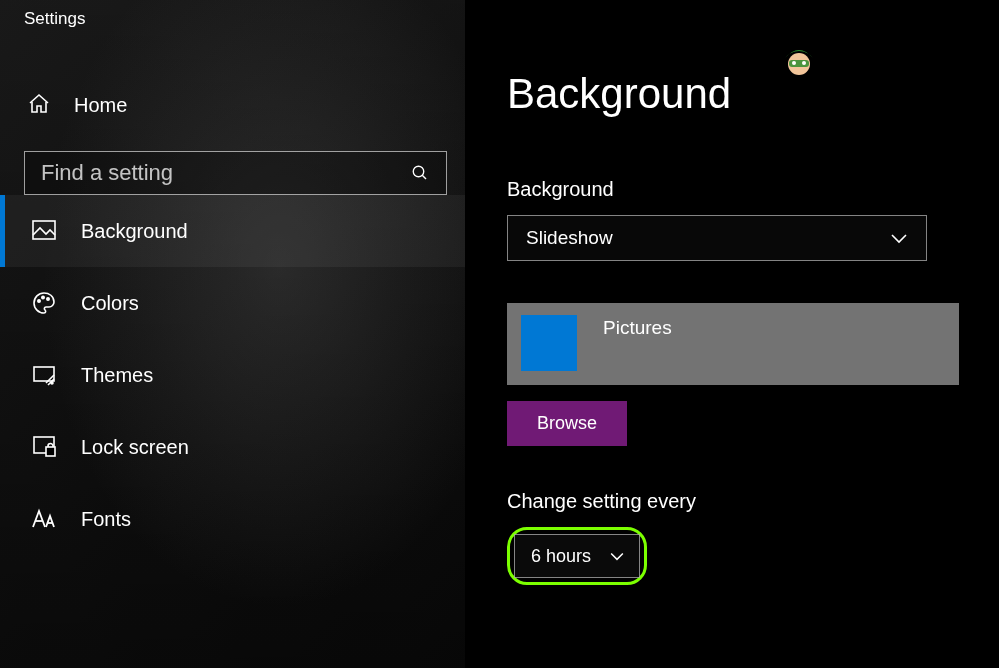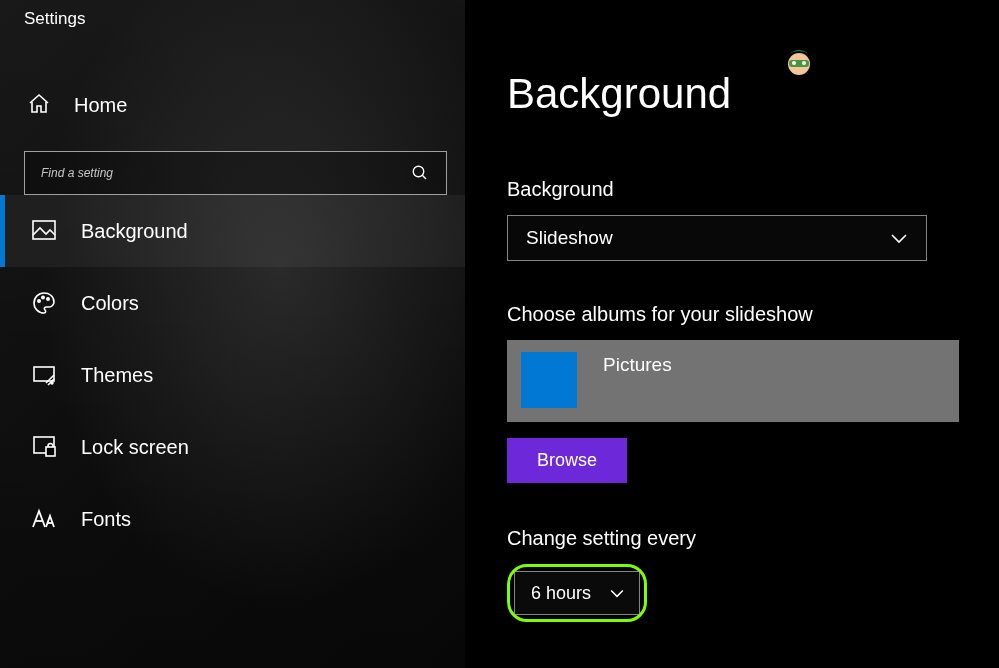--- a/index.html
+++ b/index.html
@@ -48,23 +48,22 @@
     align-items: center;
     padding: 0 16px;
     justify-content: space-between;
     background: rgba(0,0,0,0.25);
   }
   .search-box input {
     background: transparent;
     border: none;
     outline: none;
     color: #fff;
-    font-size: 12px;
+    font-size: 22px;
     width: 100%;
-    font-style: italic;
   }
   .search-box input::placeholder { color: rgba(255,255,255,0.75); }
   .search-icon { width: 20px; height: 20px; display:flex; align-items:center; justify-content:center; }
   .section-label {
     font-size: 20px;
     font-weight: 600;
     padding: 36px 0 24px 24px;
   }
   .nav-item {
     display: flex;
@@ -146,21 +145,21 @@
   .album-thumb {
     width: 56px;
     height: 56px;
     background: #0078d4;
   }
   .album-name {
     font-size: 19px;
     padding-top: 2px;
   }
   .browse-btn {
-    background: #6d28d9;
+    background: #701a75;
     border: none;
     color: #fff;
     font-size: 18px;
     padding: 12px 30px;
     cursor: pointer;
     margin-bottom: 44px;
   }
   svg { display: block; }
 </style>
 </head>
@@ -267,21 +266,20 @@
     <div class="field-label">Background</div>
     <div class="dropdown">
       <span>Slideshow</span>
       <span>
         <svg width="18" height="12" viewBox="0 0 18 12" fill="none" stroke="#fff" stroke-width="1.6">
           <path d="M2 3 L9 10 L16 3"></path>
         </svg>
       </span>
     </div>
 
-    <div class="field-label">Choose albums for your slideshow</div>
     <div class="album-row">
       <div class="album-thumb"></div>
       <div class="album-name">Pictures</div>
     </div>
 
     <button class="browse-btn">
       <span>Browse</span>
     </button>
 
     <div class="field-label">Change setting every</div>

